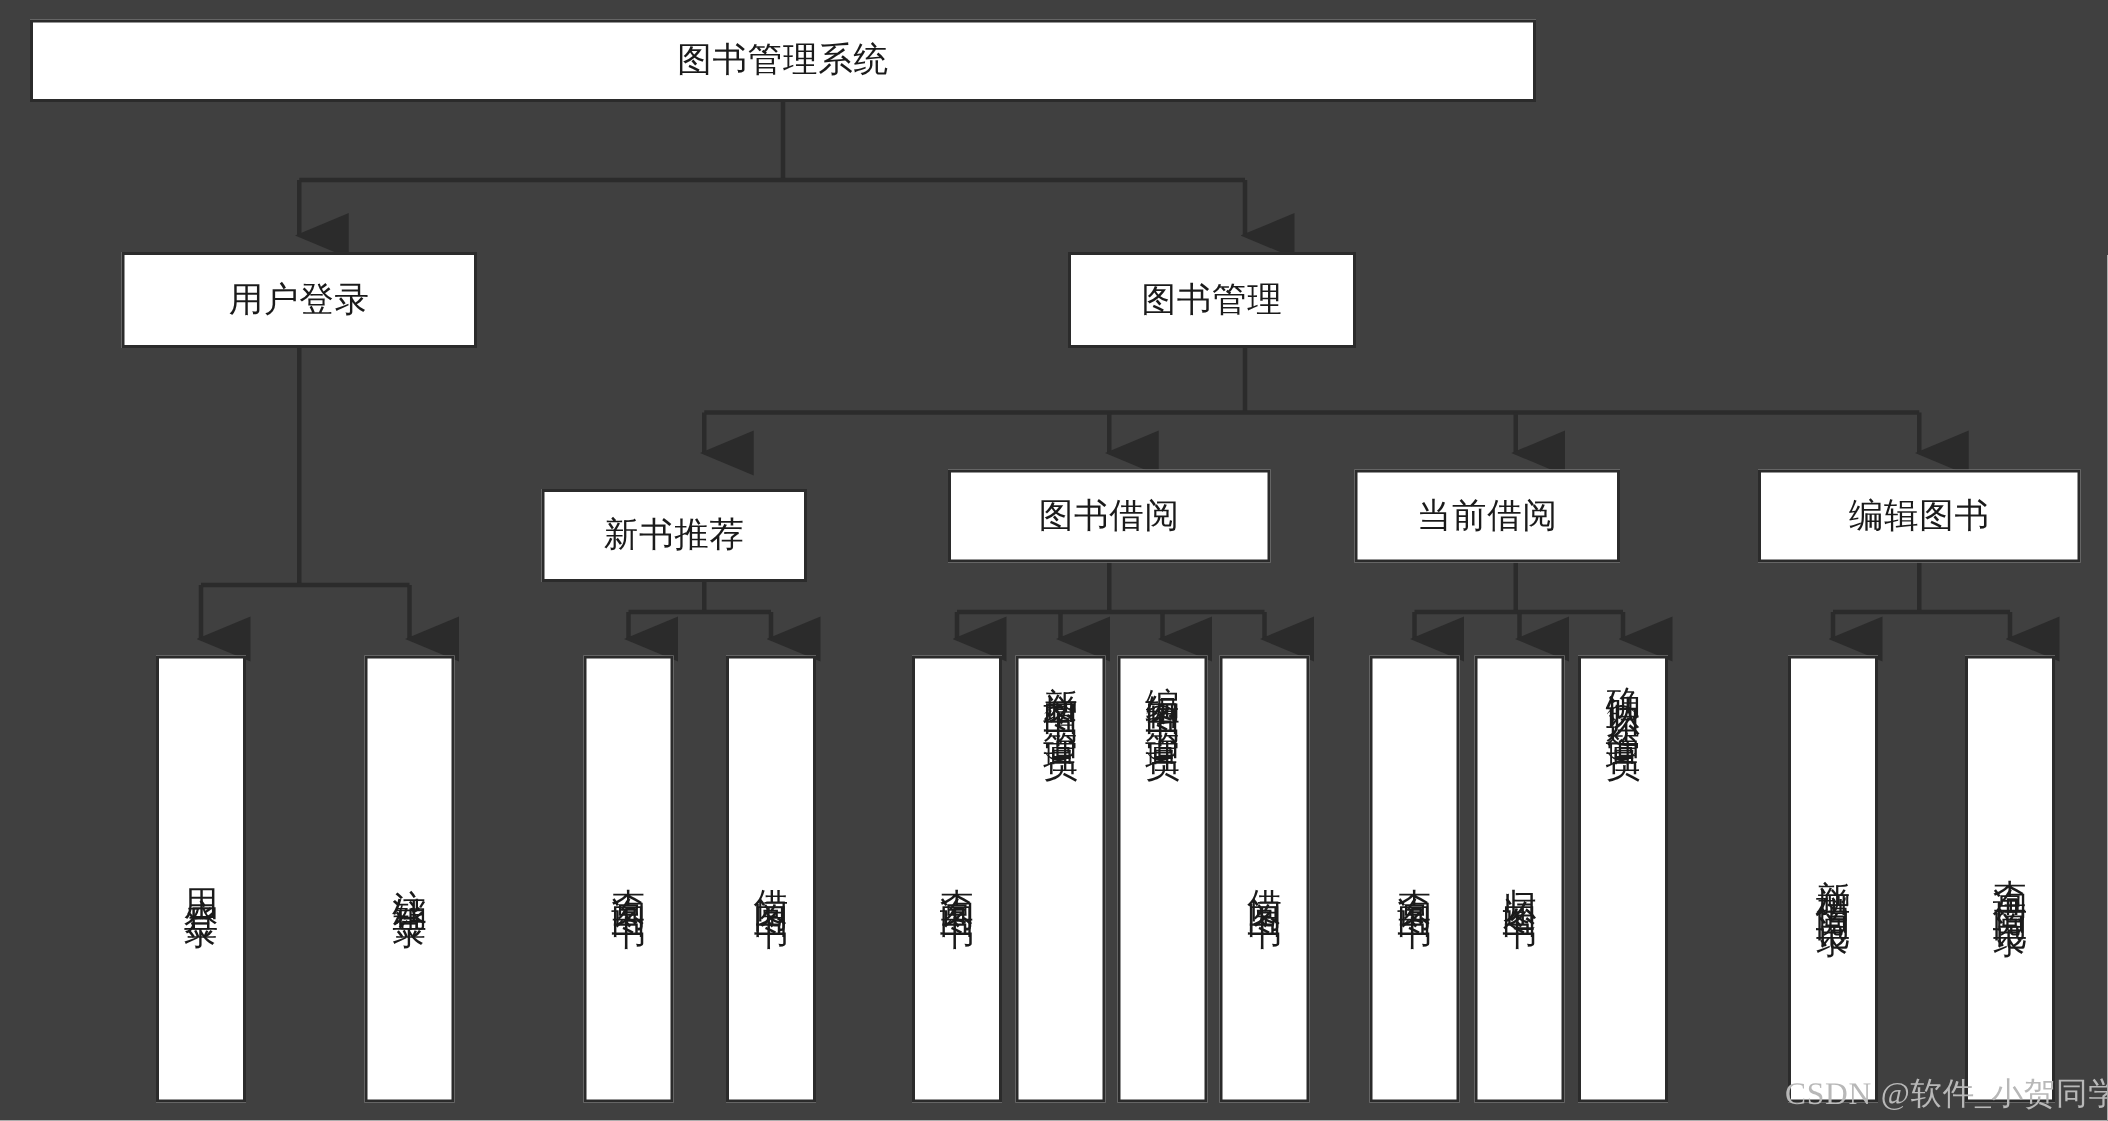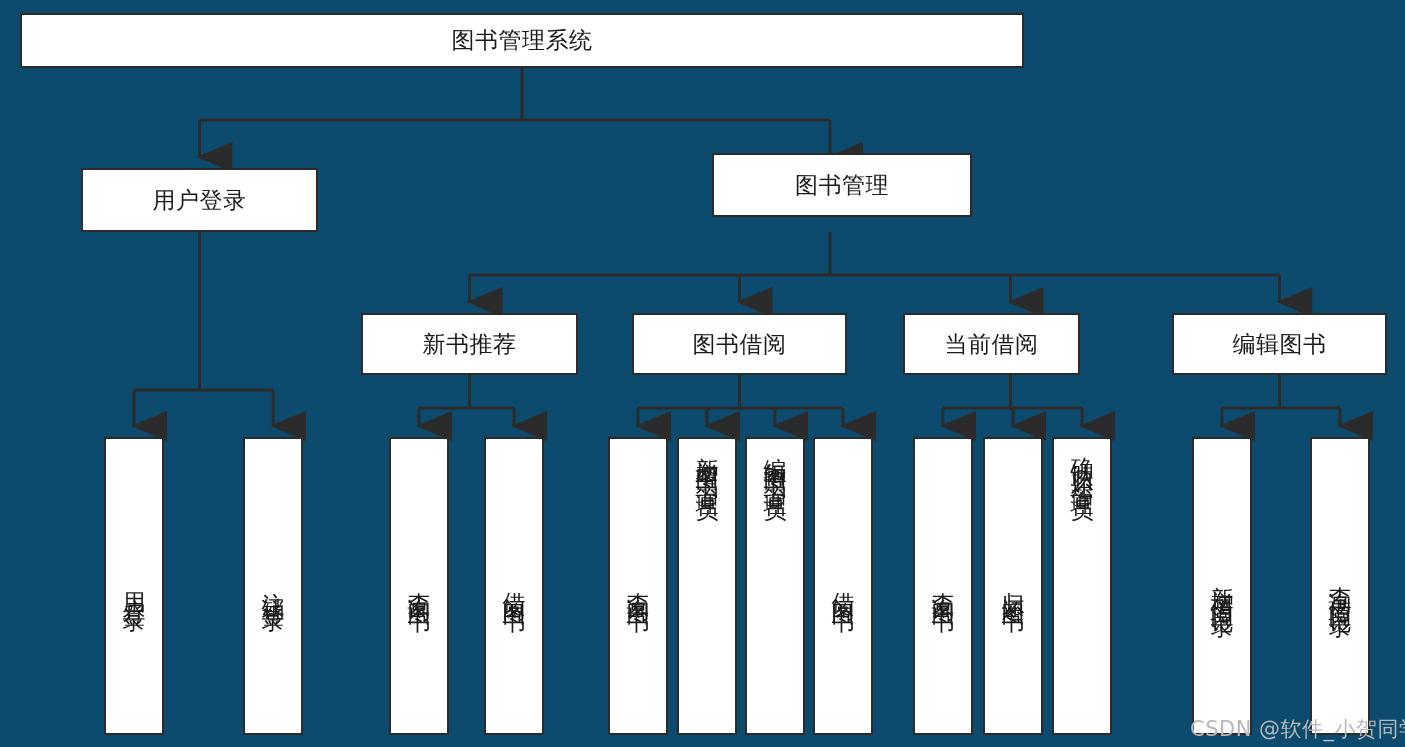--- a/index.html
+++ b/index.html
@@ -7,22 +7,23 @@
     padding: 0;
     background: #ffffff;
   }
   body {
     font-family: "DejaVu Sans", "Liberation Sans", sans-serif;
   }
   #canvas {
     position: relative;
     width: 1405px;
     height: 747px;
-    background: #0c4a6e;
+    background: #404040;
     overflow: hidden;
+    font-family: Liberation Serif, serif;
   }
   svg.wires {
     position: absolute;
     left: 0;
     top: 0;
     width: 1405px;
     height: 747px;
     pointer-events: none;
   }
   .node {
@@ -119,24 +120,24 @@
       </g>
   </svg>
 
   <div id="nodes-layer">
       <div class="node horiz" style="left: 20px; top: 13px; width: 1004px; height: 55px; border-color: rgb(43, 43, 43); color: rgb(26, 26, 26);">
         <span class="label">图书管理系统</span>
       </div>
       <div class="node horiz" style="left: 81px; top: 168px; width: 237px; height: 64px; border-color: rgb(43, 43, 43); color: rgb(26, 26, 26);">
         <span class="label">用户登录</span>
       </div>
-      <div class="node horiz" style="left: 712px; top: 153px; width: 260px; height: 64px; border-color: rgb(43, 43, 43); color: rgb(26, 26, 26);">
+      <div class="node horiz" style="left: 712px; top: 168px; width: 192px; height: 64px; border-color: rgb(43, 43, 43); color: rgb(26, 26, 26);">
         <span class="label">图书管理</span>
       </div>
-      <div class="node horiz" style="left: 361px; top: 313px; width: 217px; height: 62px; border-color: rgb(43, 43, 43); color: rgb(26, 26, 26);">
+      <div class="node horiz" style="left: 361px; top: 326px; width: 177px; height: 62px; border-color: rgb(43, 43, 43); color: rgb(26, 26, 26);">
         <span class="label">新书推荐</span>
       </div>
       <div class="node horiz" style="left: 632px; top: 313px; width: 215px; height: 62px; border-color: rgb(43, 43, 43); color: rgb(26, 26, 26); justify-content: center;">
         <span class="label">图书借阅</span>
       </div>
       <div class="node horiz" style="left: 903px; top: 313px; width: 177px; height: 62px; border-color: rgb(43, 43, 43); color: rgb(26, 26, 26);">
         <span class="label">当前借阅</span>
       </div>
       <div class="node horiz" style="left: 1172px; top: 313px; width: 215px; height: 62px; border-color: rgb(43, 43, 43); color: rgb(26, 26, 26);">
         <span class="label">编辑图书</span>

